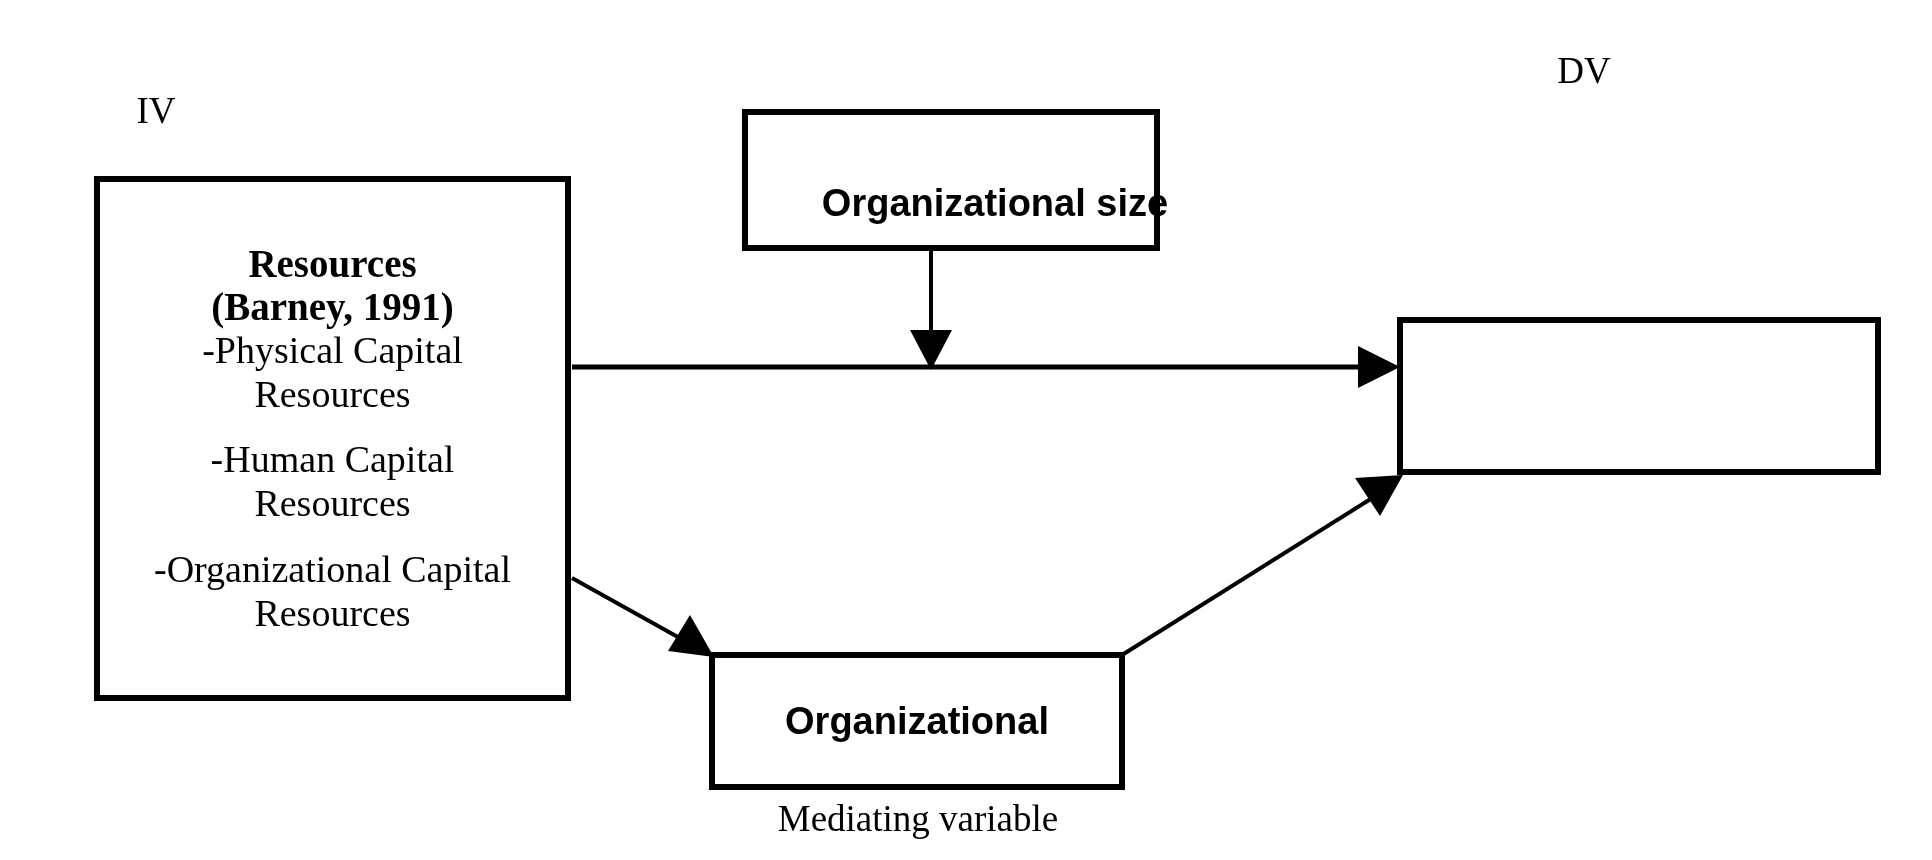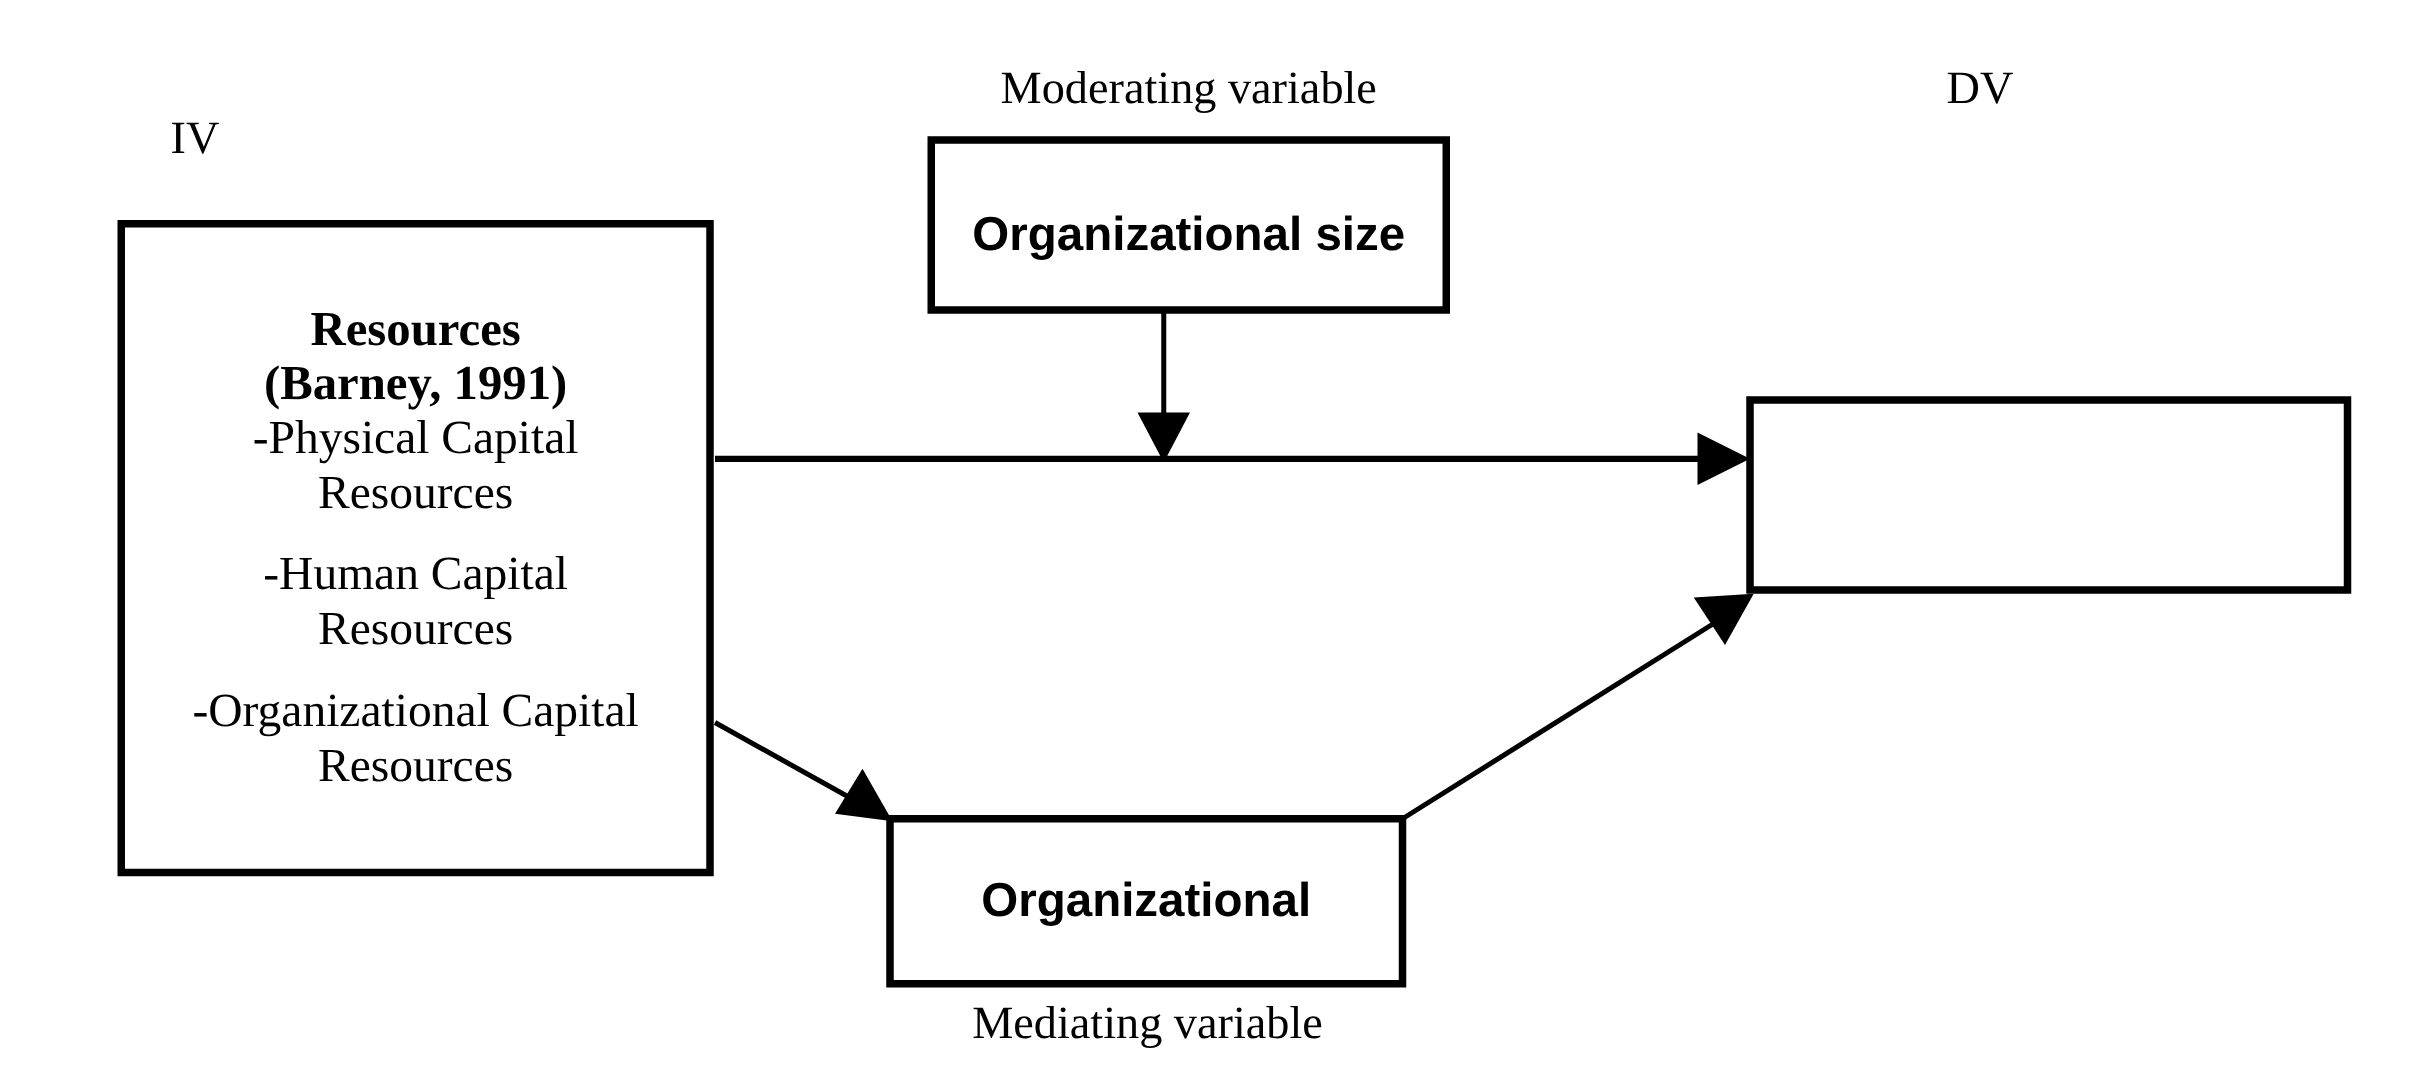--- a/index.html
+++ b/index.html
@@ -118,40 +118,39 @@
     </g>
 
     <g>
       <line class="connector connector-thin" x1="1122" y1="655" x2="1385" y2="490"></line>
       <polygon class="arrow-head" points="1403,475 1355,478 1380,516"></polygon>
     </g>
   </svg>
 
   <div class="txt role-label" style="left:97px; top:52px; width:118px;margin-top:40px;">IV</div>
 
-  <div class="txt role-label" style="left:740px; top:52px; width:422px;">Moderating variable</div>
 
   <div class="txt role-label" style="left:1520px; top:52px; width:128px;">DV</div>
 
   <div class="txt role-label" style="left:707px; top:800px; width:422px;">Mediating variable</div>
 
   <div class="centered-block" style="left:100px; top:182px; width:465px; height:513px;">
     <div class="box-title-serif">Resources</div>
     <div class="box-title-serif">(Barney, 1991)</div>
     <div class="box-list">-Physical Capital</div>
     <div class="box-list">Resources</div>
     <div class="list-gap"></div>
     <div class="box-list">-Human Capital</div>
     <div class="box-list">Resources</div>
     <div class="list-gap"></div>
     <div class="box-list">-Organizational Capital</div>
     <div class="box-list">Resources</div>
   </div>
 
-  <div class="centered-block" style="left:748px; top:110px; width:406px; height:156px;">
+  <div class="centered-block" style="left:748px; top:125px; width:406px; height:156px;padding-left:44px;">
     <div class="box-title-sans">Organizational size</div>
   </div>
 
 
   <div class="centered-block" style="left:715px; top:658px; width:404px; height:126px;">
     <div class="box-title-sans">Organizational</div>
   </div>
 
 </div>
 

